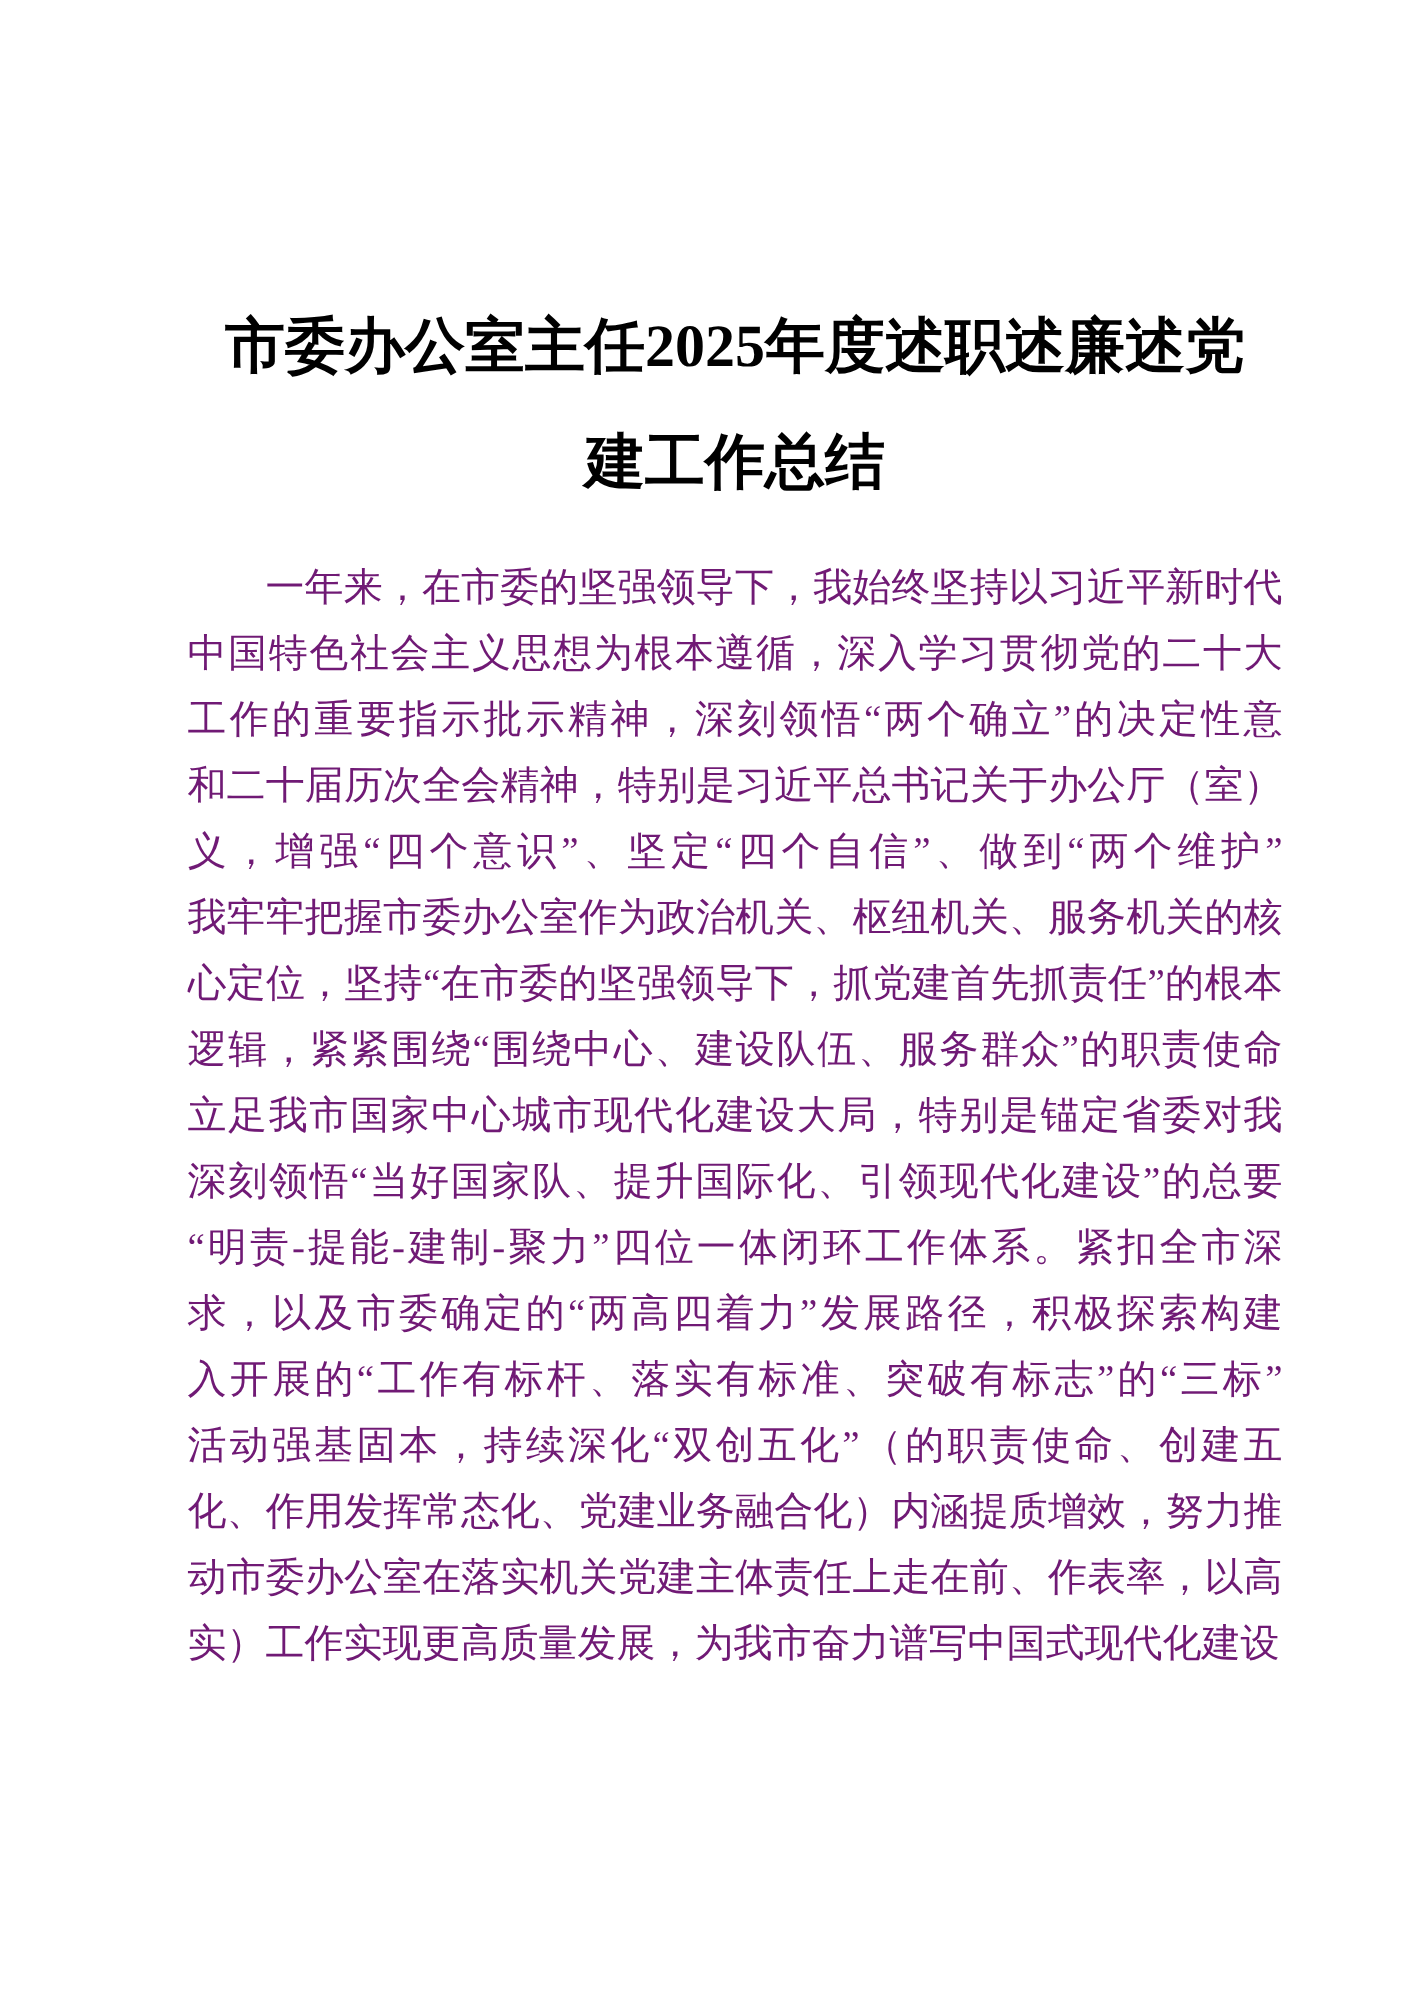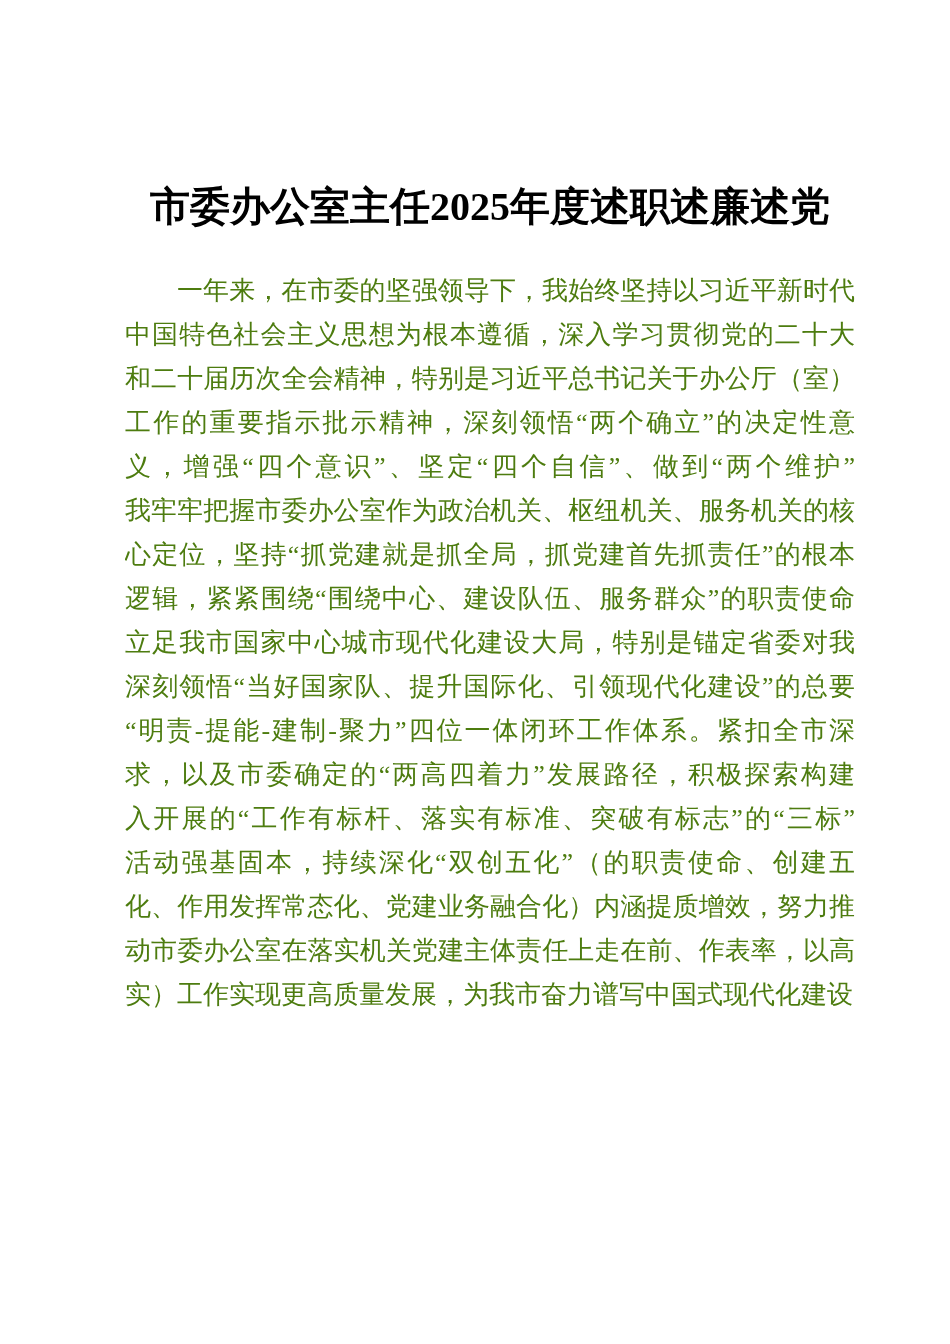--- a/index.html
+++ b/index.html
@@ -21,26 +21,27 @@
     margin: 0 0 36px 0;
     color: #000000;
     font-weight: bold;
     font-size: 40px;
     line-height: 53px;
     text-align: center;
     font-family: "Liberation Serif", "DejaVu Serif", serif;
   }
   .doc-title .title-line {
     display: block;
+    margin-top: 24px;
   }
   .doc-body {
     width: 730px;
   }
   .doc-body .line {
-    color: #4d7c0f;
+    color: #701a75;
     font-size: 26px;
     line-height: 44px;
     height: 44px;
     white-space: nowrap;
     overflow: hidden;
     text-align: justify;
     text-align-last: justify;
     font-family: "Liberation Serif", "DejaVu Serif", serif;
   }
   .doc-body .line:first-child {
@@ -49,29 +50,30 @@
   .doc-body .line:last-child {
     text-align-last: left;
   }
 </style>
 </head>
 <body>
 
 <div class="page">
   <h1 class="doc-title">
     <span class="title-line">市委办公室主任2025年度述职述廉述党</span>
+    <span class="title-line">建工作总结</span>
   </h1>
   <div class="doc-body">
       <div class="line">一年来，在市委的坚强领导下，我始终坚持以习近平新时代</div>
       <div class="line">中国特色社会主义思想为根本遵循，深入学习贯彻党的二十大</div>
+      <div class="line">工作的重要指示批示精神，深刻领悟“两个确立”的决定性意</div>
       <div class="line">和二十届历次全会精神，特别是习近平总书记关于办公厅（室）</div>
-      <div class="line">工作的重要指示批示精神，深刻领悟“两个确立”的决定性意</div>
       <div class="line">义，增强“四个意识”、坚定“四个自信”、做到“两个维护”</div>
       <div class="line">我牢牢把握市委办公室作为政治机关、枢纽机关、服务机关的核</div>
-      <div class="line">心定位，坚持“抓党建就是抓全局，抓党建首先抓责任”的根本</div>
+      <div class="line">心定位，坚持“在市委的坚强领导下，抓党建首先抓责任”的根本</div>
       <div class="line">逻辑，紧紧围绕“围绕中心、建设队伍、服务群众”的职责使命</div>
       <div class="line">立足我市国家中心城市现代化建设大局，特别是锚定省委对我</div>
       <div class="line">深刻领悟“当好国家队、提升国际化、引领现代化建设”的总要</div>
       <div class="line">“明责-提能-建制-聚力”四位一体闭环工作体系。紧扣全市深</div>
       <div class="line">求，以及市委确定的“两高四着力”发展路径，积极探索构建</div>
       <div class="line">入开展的“工作有标杆、落实有标准、突破有标志”的“三标”</div>
       <div class="line">活动强基固本，持续深化“双创五化”（的职责使命、创建五</div>
       <div class="line">化、作用发挥常态化、党建业务融合化）内涵提质增效，努力推</div>
       <div class="line">动市委办公室在落实机关党建主体责任上走在前、作表率，以高</div>
       <div class="line">实）工作实现更高质量发展，为我市奋力谱写中国式现代化建设</div>

